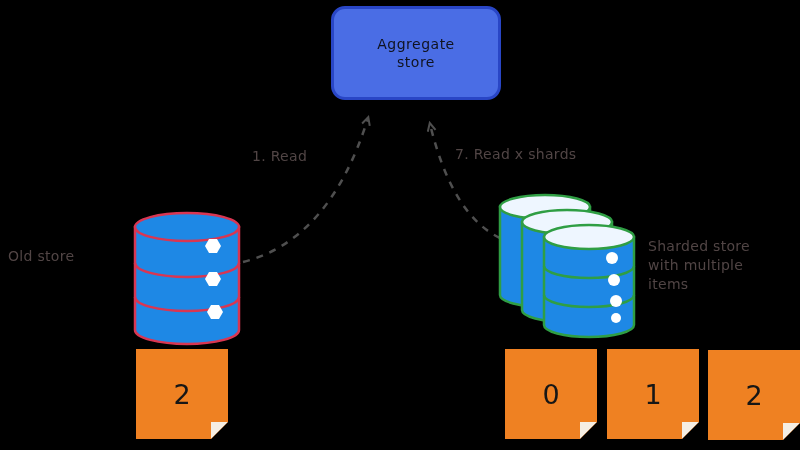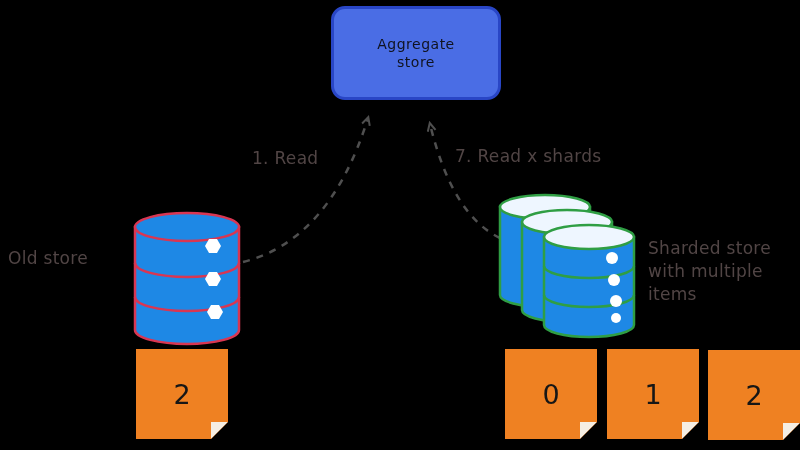--- a/index.html
+++ b/index.html
@@ -36,21 +36,21 @@
     color: #10131f;
     font-size: 14px;
     line-height: 1.3;
     white-space: pre-line;
     letter-spacing: .5px;
     margin-left: 10px;
   }
   .dim-label {
     position: absolute;
     color: #514545;
-    font-size: 17px;
+    font-size: 14px;
     letter-spacing: .3px;
     white-space: pre-line;
     line-height: 1.35;
   }
   #label-old    { left: 8px;   top: 247px; }
   #label-arrow1 { left: 252px; top: 147px; }
   #label-arrow2 { left: 455px; top: 145px; }
   #label-shards { left: 648px; top: 237px; width: 150px; }
   .note {
     position: absolute;

